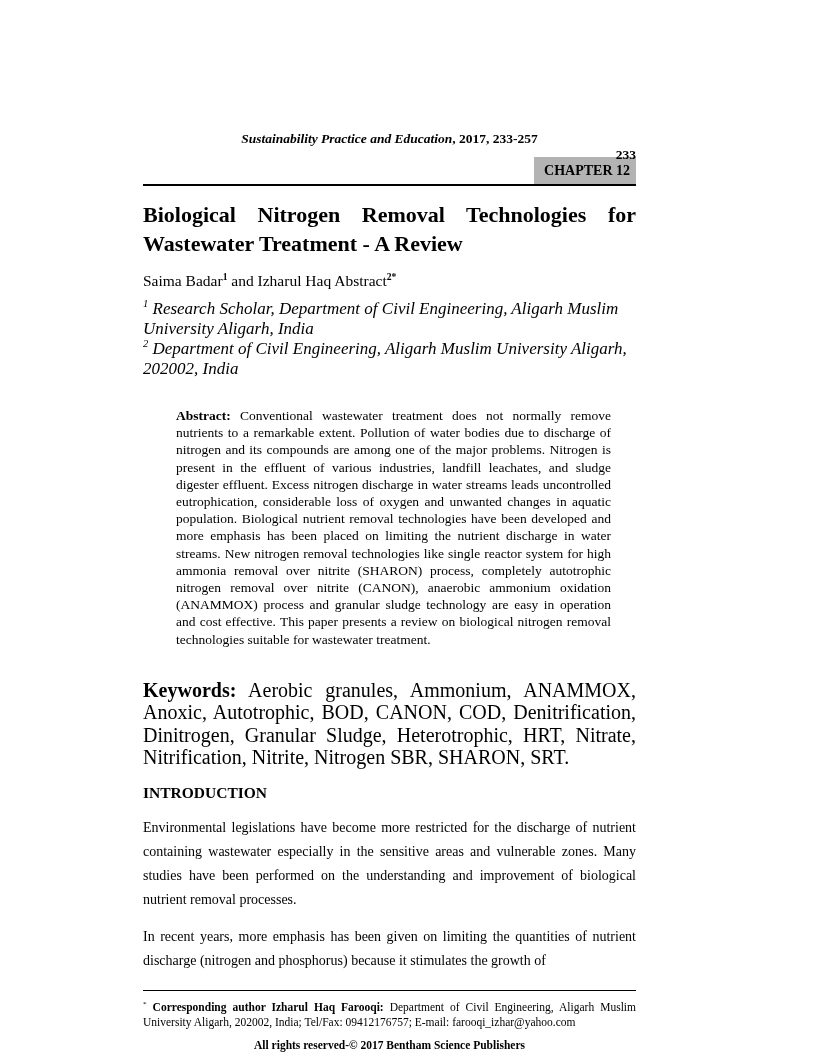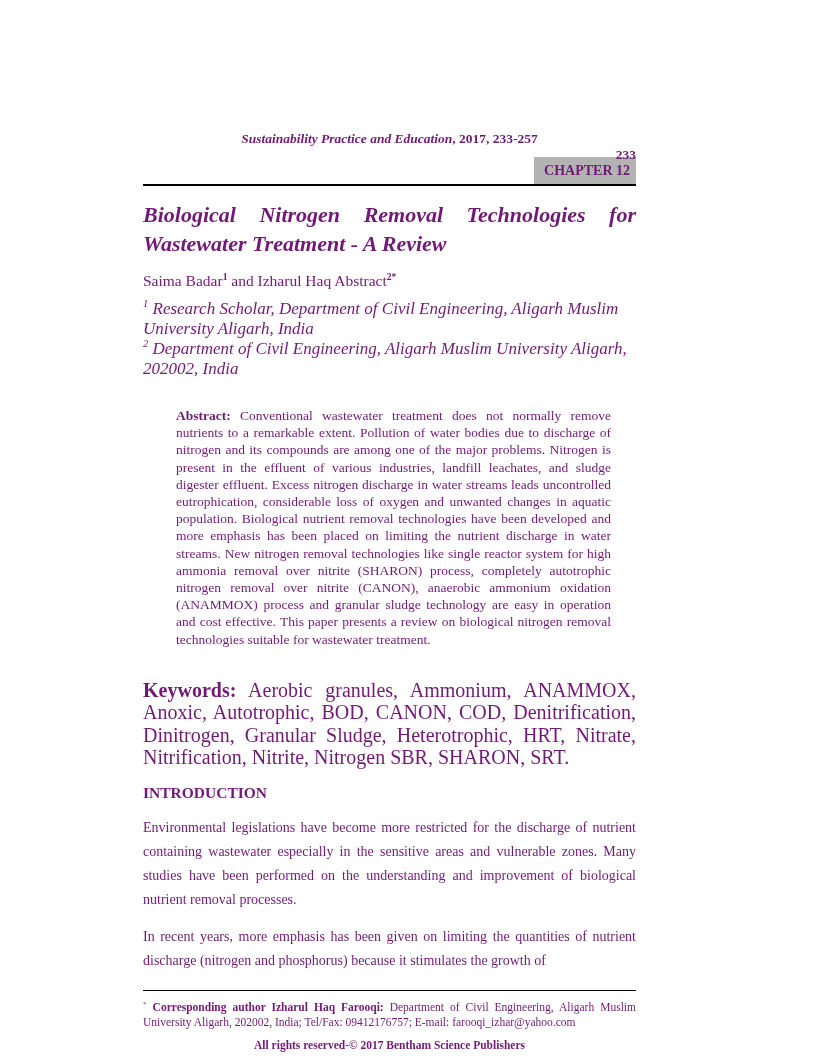--- a/index.html
+++ b/index.html
@@ -2,21 +2,21 @@
 <html><head>
 <meta charset="utf-8">
 <style>
   * { margin: 0; padding: 0; box-sizing: border-box; }
   html, body { background: #ffffff; }
   .page {
     position: relative;
     width: 694px;
     height: 1056px;
     background: #ffffff;
-    color: #701a75;
+    color: #000000;
     font-family: "Liberation Serif", serif;
     padding: 131px 58px 0 143px;
     overflow: hidden;
   }
   
   .running-header {
     position: relative;
     font-size: 13.5px;
     font-weight: bold;
     line-height: 16px;
@@ -44,21 +44,20 @@
     padding: 1px 6px 0 10px;
     vertical-align: bottom;
   }
   
   .title {
     margin-top: 14px;
     font-size: 22px;
     font-weight: bold;
     line-height: 29px;
     text-align: justify;
-    font-style: italic;
   }
   
   .authors {
     margin-top: 13px;
     font-size: 15.5px;
     line-height: 19px;
   }
   .authors .name { font-weight: normal; }
   sup.s {
     vertical-align: super;

